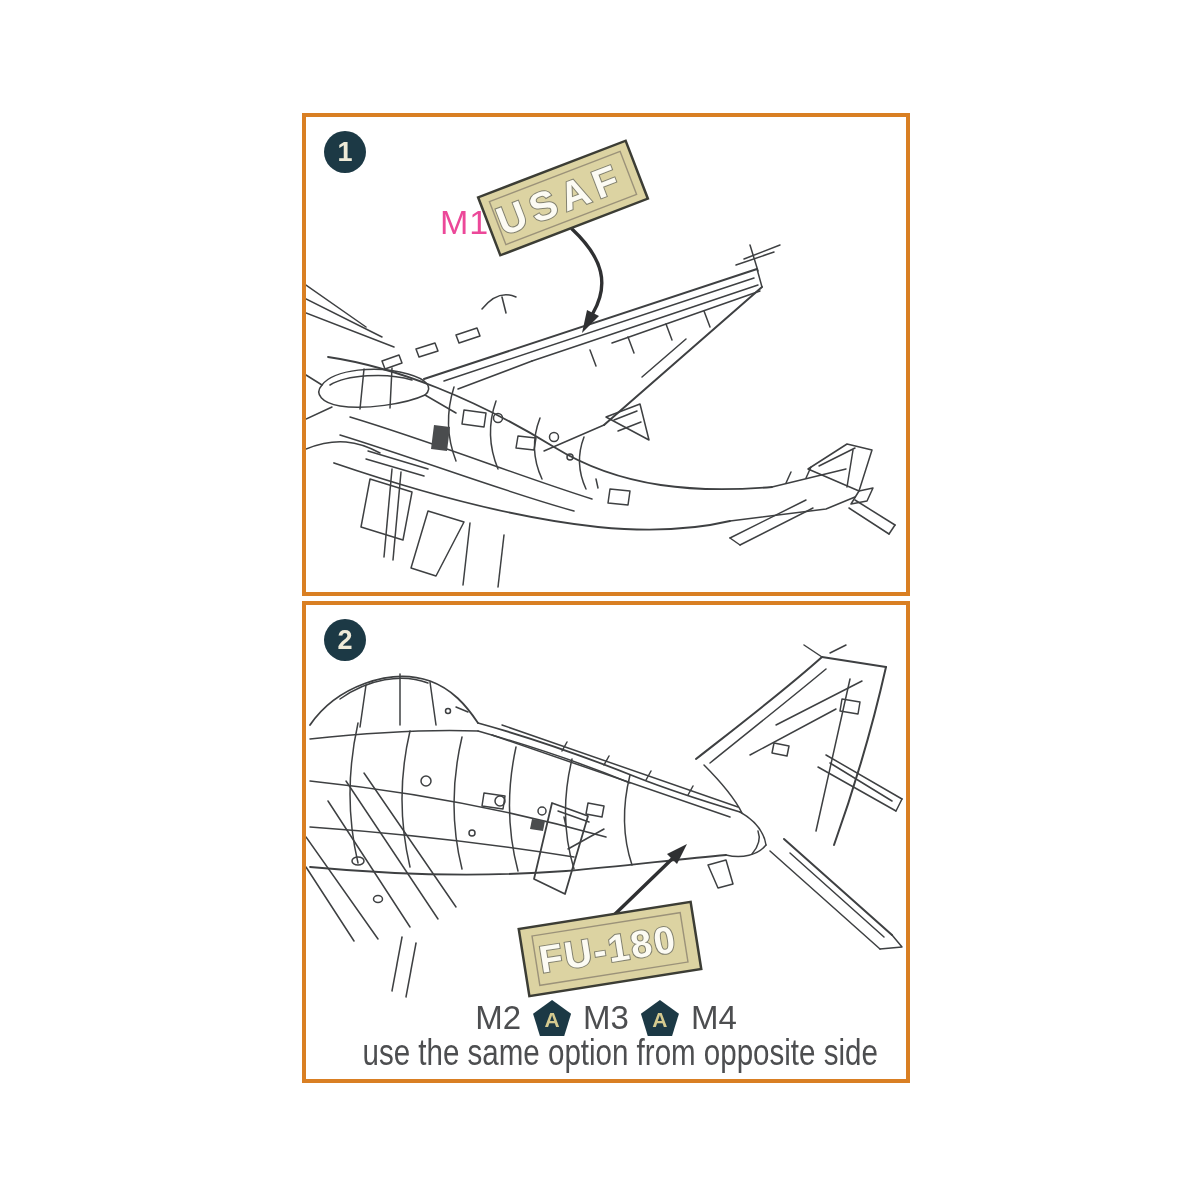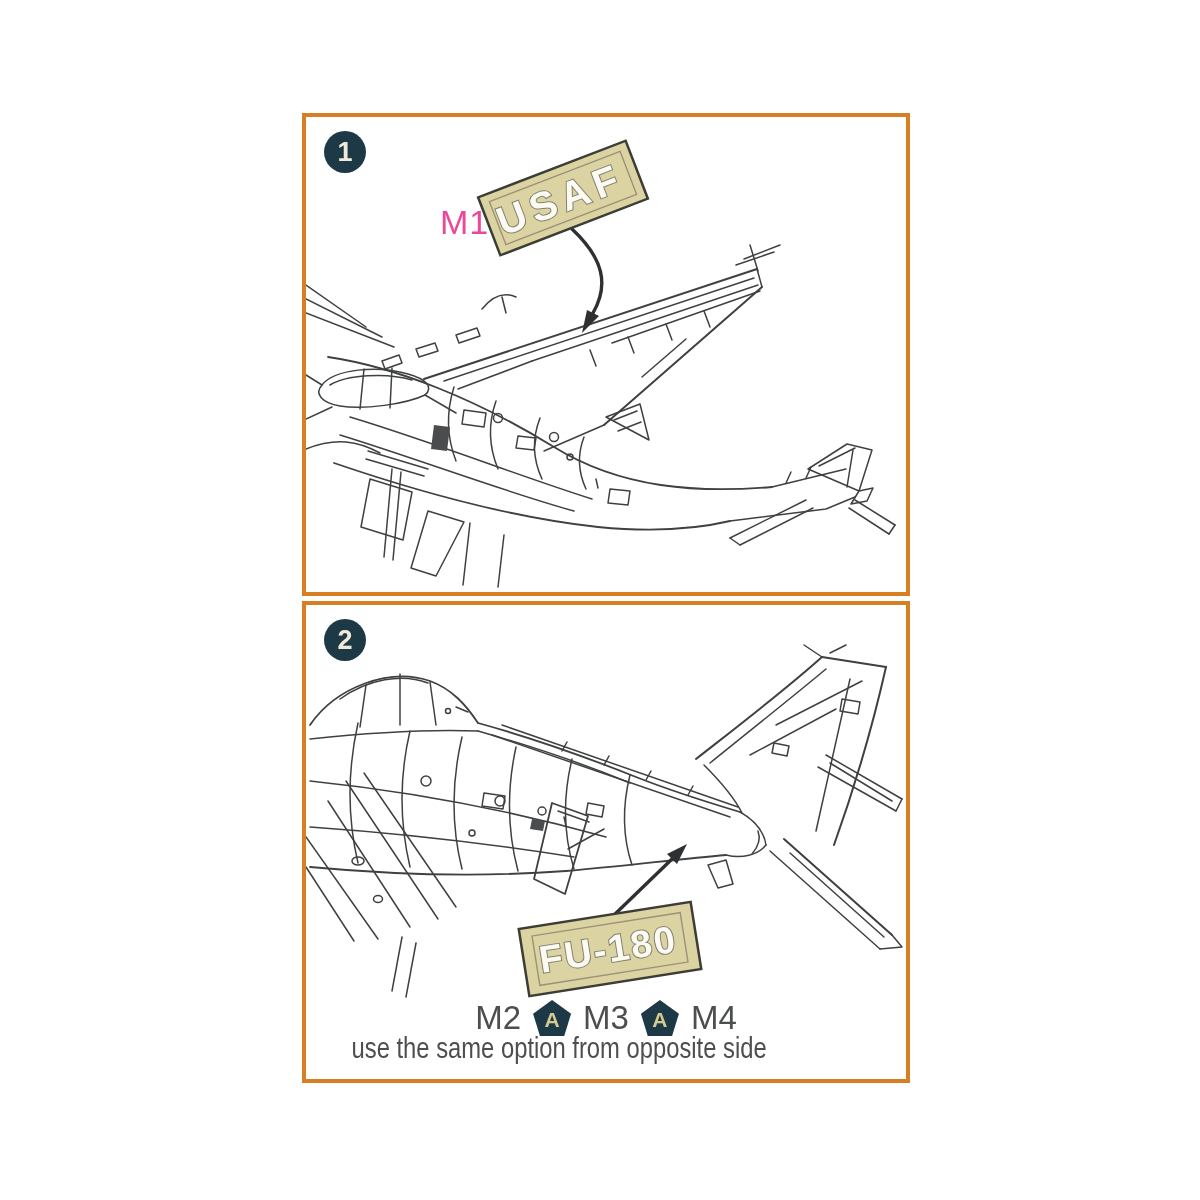--- a/index.html
+++ b/index.html
@@ -29,22 +29,22 @@
     color:#4D4E50; font-size:33px;
   }
   .pentagon {
     width:38px; height:36px; flex:0 0 auto;
     clip-path:polygon(50% 0%, 100% 38%, 82% 100%, 18% 100%, 0% 38%);
     background:#1C3945; color:#D5CA8F; font-weight:bold; font-size:21px;
     display:flex; align-items:center; justify-content:center;
     box-sizing:border-box; padding-top:4px;
   }
   .note-line {
-    position:absolute; left:0; right:0; top:427px; text-align:left;
-    color:#4D4E50; font-size:29px;
+    position:absolute; left:0; right:0; top:427px; text-align:right;
+    color:#4D4E50; font-size:36px;
   }
   .note-line span { display:inline-block; transform:scaleX(0.82); transform-origin:center; white-space:nowrap; }
 </style>
 </head>
 <body>
 
 <div class="sheet">
 
   <div class="panel panel-1">
     <svg width="600" height="475" viewBox="0 0 600 475">

